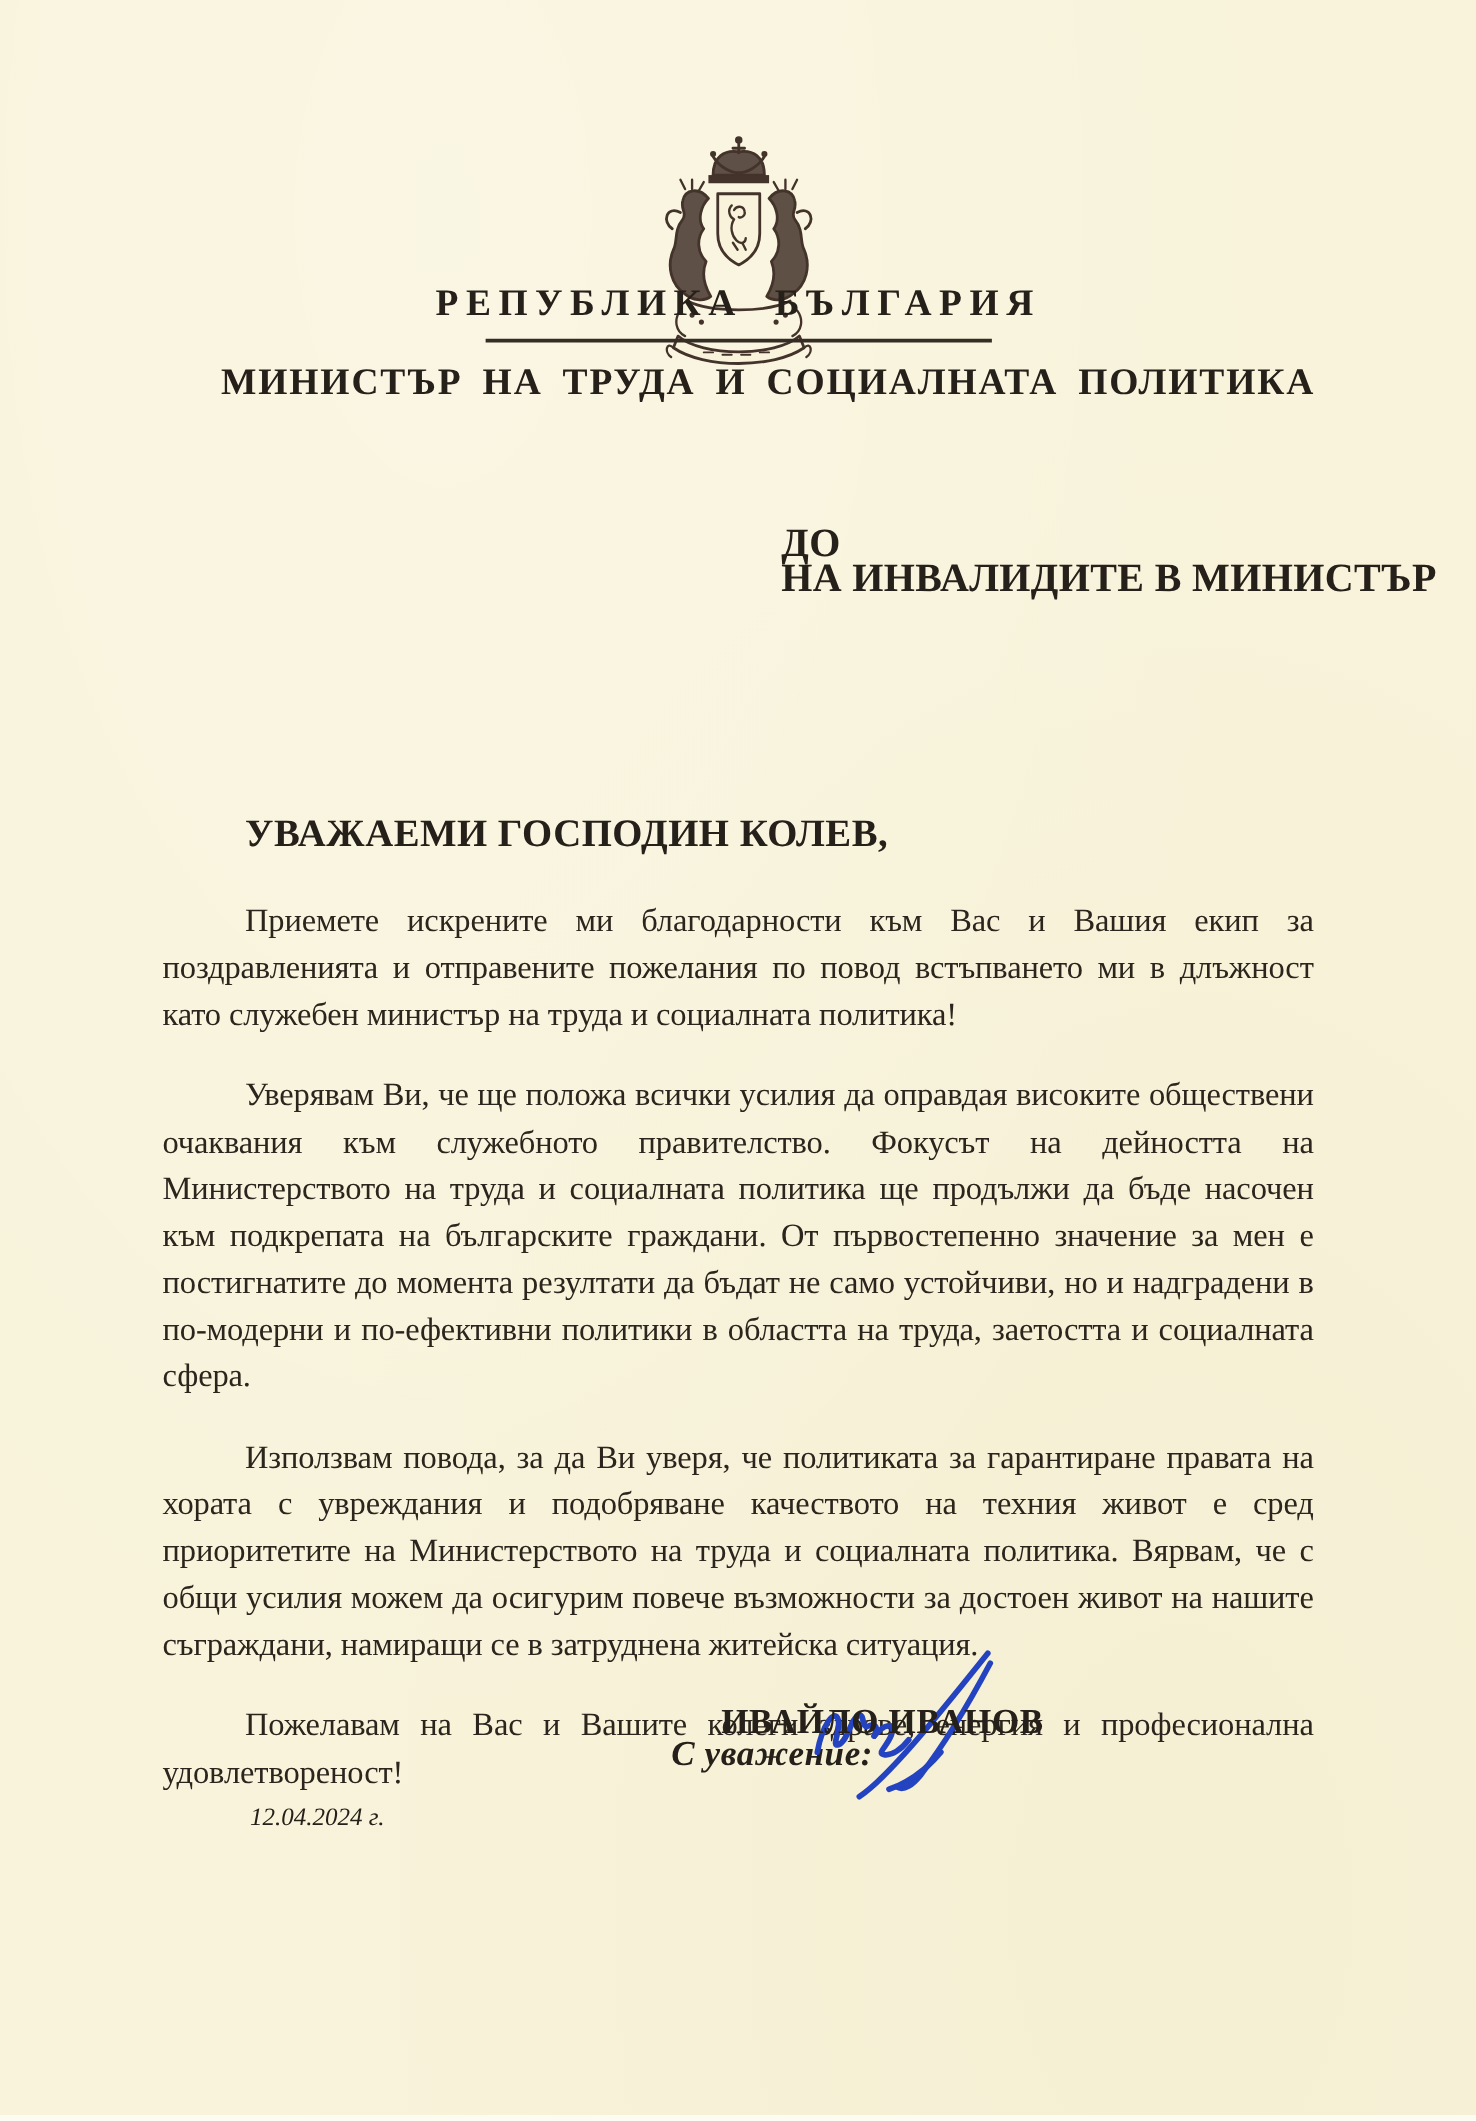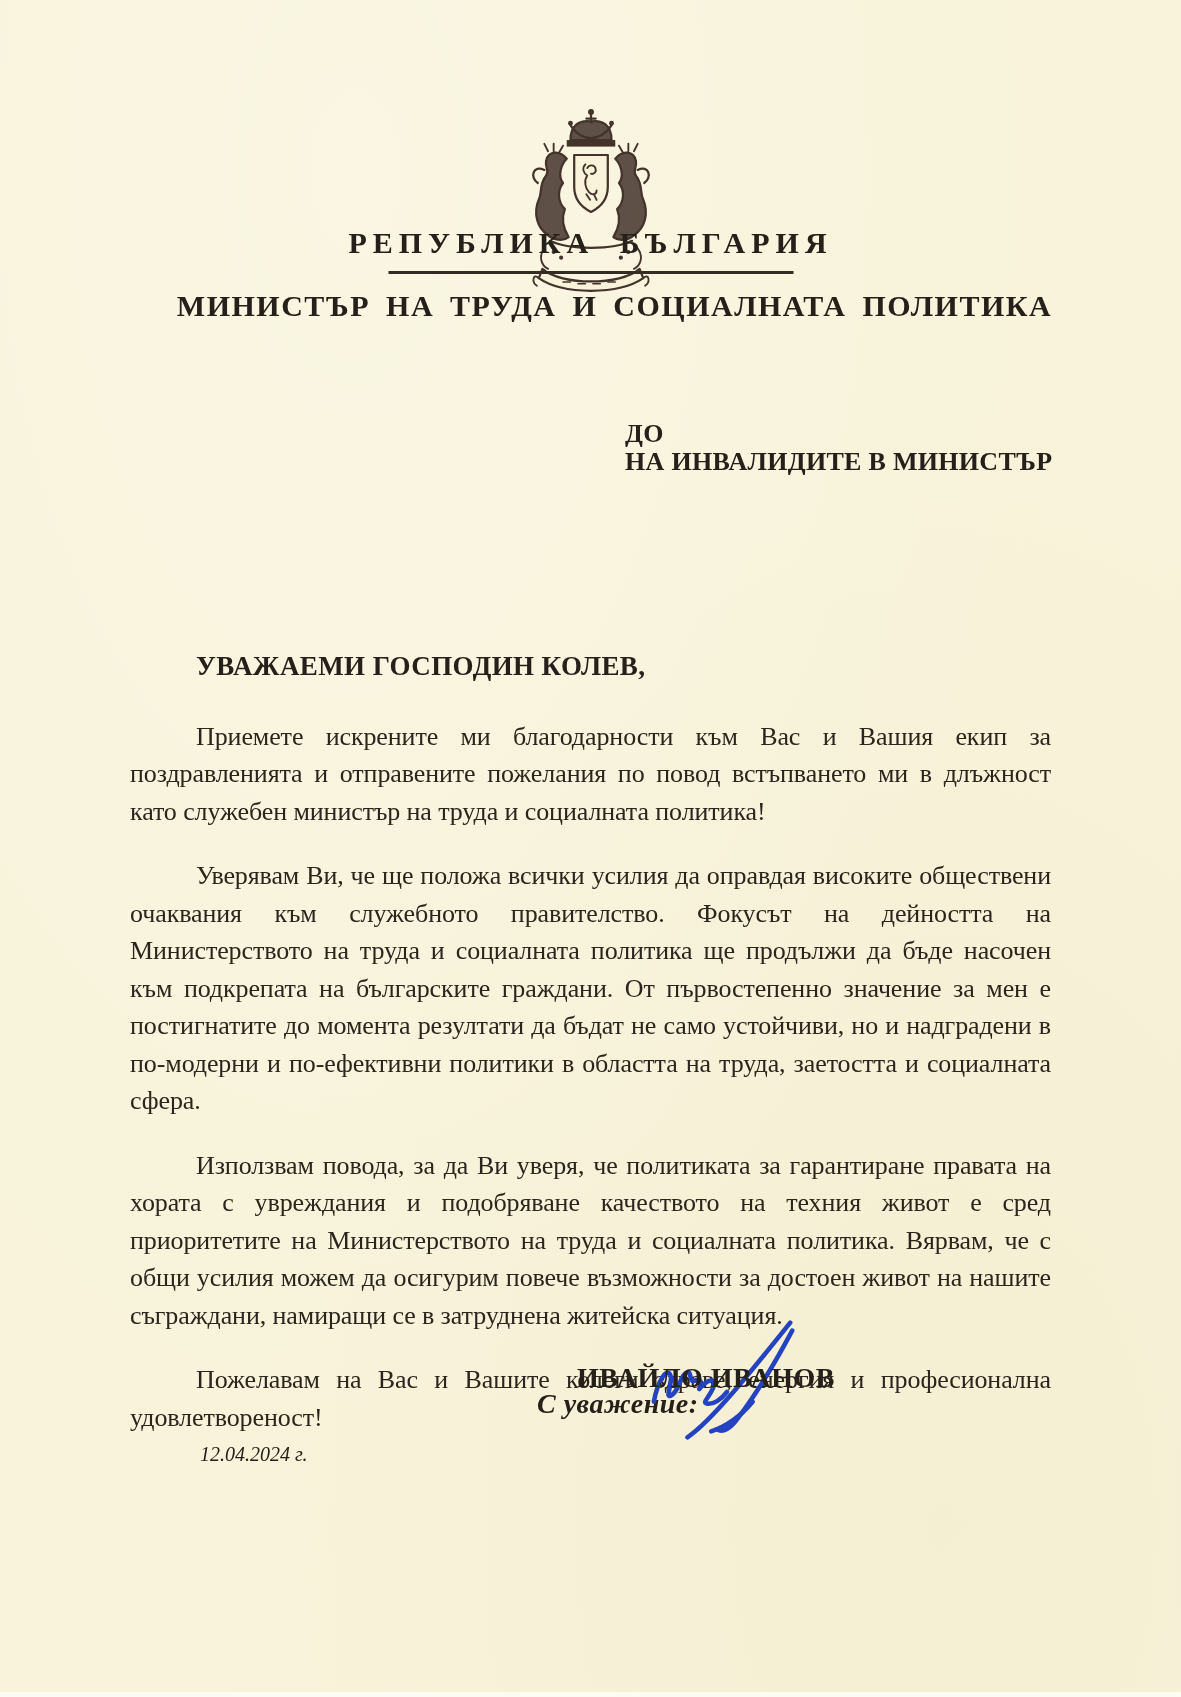--- a/index.html
+++ b/index.html
@@ -33,33 +33,33 @@
   .minister-title{
     position:absolute;top:289px;left:0;width:100%;
     text-align:center;
     font-weight:bold;font-size:30px;
     letter-spacing:1.5px;word-spacing:7px;
     color:#26201a;
     padding-left:24px;
   }
   .recipient{
     position:absolute;top:420px;left:625px;
-    font-weight:bold;font-size:26px;line-height:28px;
+    font-weight:bold;font-size:32px;line-height:28px;
     letter-spacing:.3px;
     color:#26201a;
   }
   .letter-body{
     position:absolute;top:648px;left:130px;width:921px;
     font-size:26px;line-height:37.5px;
     text-align:justify;
     letter-spacing:-0.1px;
     color:#2b251d;
   }
   .salutation{
-    font-weight:bold;font-size:27px;
+    font-weight:bold;font-size:31px;
     margin:0 0 32px 66px;
     letter-spacing:.4px;
     color:#26201a;
   }
   .letter-body p{
     margin:0 0 27px 0;
     text-indent:66px;
   }
   .regards{
     position:absolute;top:1388px;left:505px;

